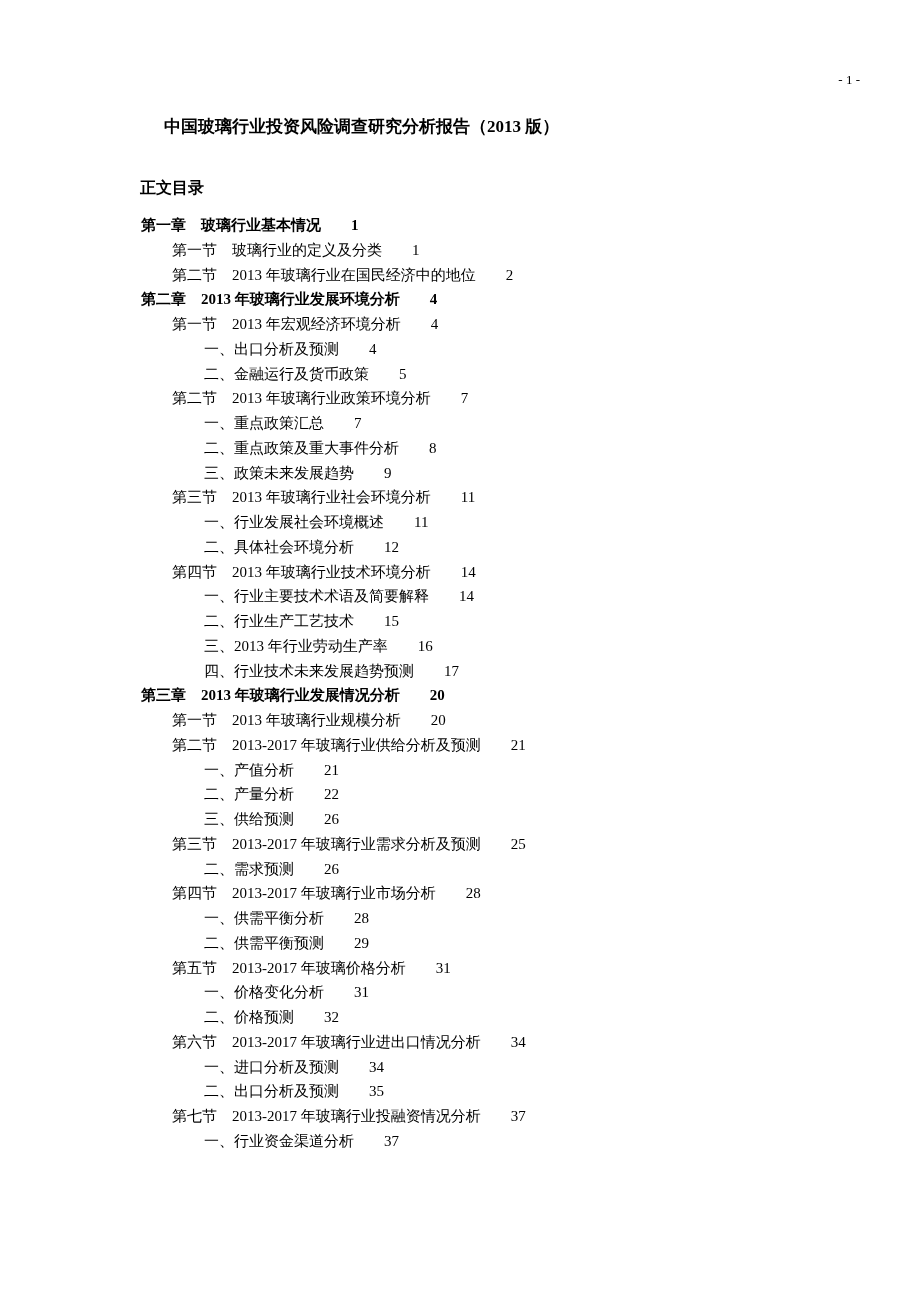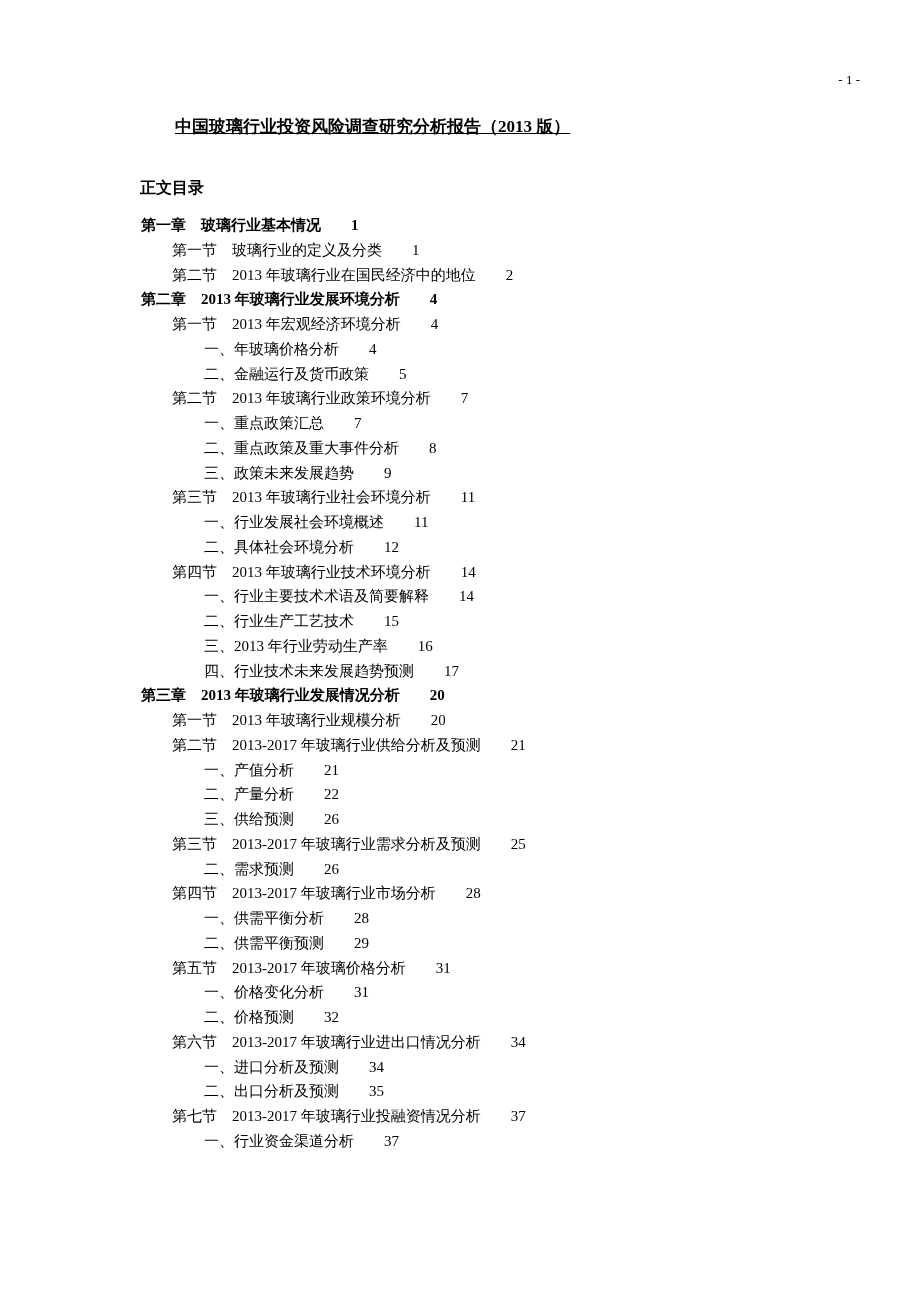--- a/index.html
+++ b/index.html
@@ -21,24 +21,23 @@
       font-size: 13px;
       color: #000;
     }
     .content {
       padding: 115px 140px 0 140px;
     }
     .title {
       font-size: 17px;
       font-weight: bold;
       text-align: left;
-      margin-left: 35px;
+      margin-left: 24px;
       margin-bottom: 40px;
       color: #000;
-      text-decoration: underline;
     }
     .subtitle {
       font-size: 16px;
       font-weight: bold;
       margin-bottom: 14px;
       color: #000000;
     }
     .toc {
       font-size: 15px;
       line-height: 1.65;
@@ -71,21 +70,21 @@
 
 <div class="content">
   <div class="title">中国玻璃行业投资风险调查研究分析报告（2013 版）</div>
   <div class="subtitle">正文目录</div>
   <div class="toc" id="toc-container">
       <div class="toc-line chapter"><span>第一章　玻璃行业基本情况</span><span>　　</span><span class="pg">1</span></div>
       <div class="toc-line section"><span>第一节　玻璃行业的定义及分类</span><span>　　</span><span class="pg">1</span></div>
       <div class="toc-line section"><span>第二节　2013 年玻璃行业在国民经济中的地位</span><span>　　</span><span class="pg">2</span></div>
       <div class="toc-line chapter"><span>第二章　2013 年玻璃行业发展环境分析</span><span>　　</span><span class="pg">4</span></div>
       <div class="toc-line section"><span>第一节　2013 年宏观经济环境分析</span><span>　　</span><span class="pg">4</span></div>
-      <div class="toc-line subsection"><span>一、年玻璃价格分析</span><span>　　</span><span class="pg">4</span></div>
+      <div class="toc-line subsection"><span>一、出口分析及预测</span><span>　　</span><span class="pg">4</span></div>
       <div class="toc-line subsection"><span>二、金融运行及货币政策</span><span>　　</span><span class="pg">5</span></div>
       <div class="toc-line section"><span>第二节　2013 年玻璃行业政策环境分析</span><span>　　</span><span class="pg">7</span></div>
       <div class="toc-line subsection"><span>一、重点政策汇总</span><span>　　</span><span class="pg">7</span></div>
       <div class="toc-line subsection"><span>二、重点政策及重大事件分析</span><span>　　</span><span class="pg">8</span></div>
       <div class="toc-line subsection"><span>三、政策未来发展趋势</span><span>　　</span><span class="pg">9</span></div>
       <div class="toc-line section"><span>第三节　2013 年玻璃行业社会环境分析</span><span>　　</span><span class="pg">11</span></div>
       <div class="toc-line subsection"><span>一、行业发展社会环境概述</span><span>　　</span><span class="pg">11</span></div>
       <div class="toc-line subsection"><span>二、具体社会环境分析</span><span>　　</span><span class="pg">12</span></div>
       <div class="toc-line section"><span>第四节　2013 年玻璃行业技术环境分析</span><span>　　</span><span class="pg">14</span></div>
       <div class="toc-line subsection"><span>一、行业主要技术术语及简要解释</span><span>　　</span><span class="pg">14</span></div>

